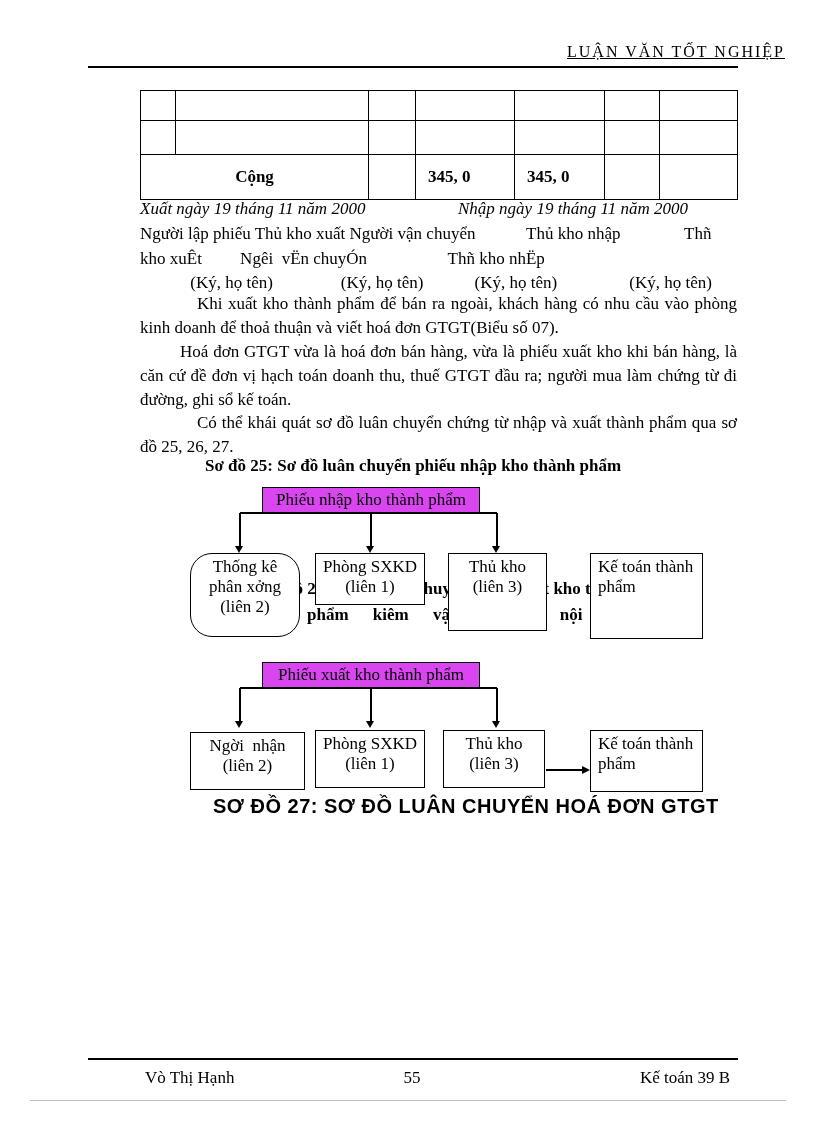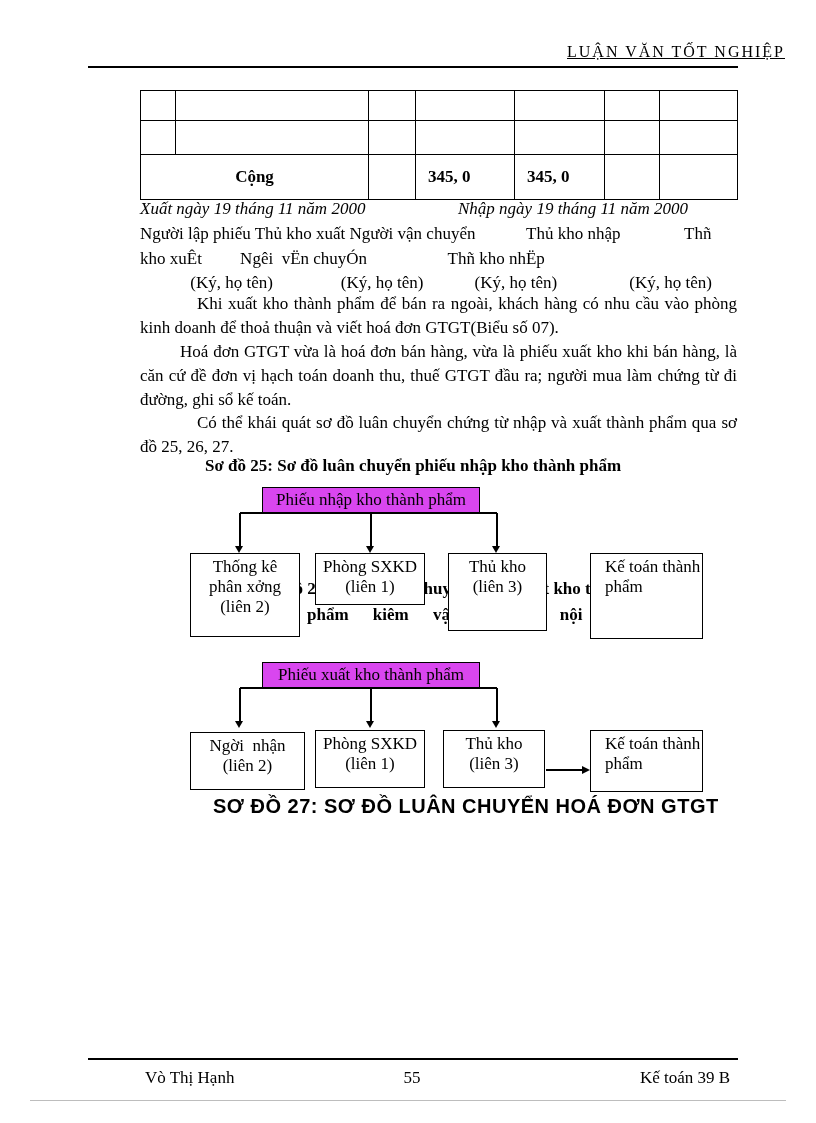--- a/index.html
+++ b/index.html
@@ -36,21 +36,21 @@
     background:#fff;
     z-index:2;
     text-align:center;
     font-family:"Liberation Serif",serif;
     font-size:17px;
     line-height:20px;
     padding-top:3px;
     box-sizing:border-box;
   }
   .dbox .bline{white-space:pre;}
-  .dbox-left{text-align:left;padding-left:14px;}
+  .dbox-left{text-align:left;padding-left:7px;}
   .srcbox{
     position:absolute;
     border:1.4px solid #000;
     background:#d946ef;
     z-index:2;
     text-align:center;
     font-family:"Liberation Serif",serif;
     font-size:17px;
     line-height:23px;
     box-sizing:border-box;
@@ -146,21 +146,21 @@
   <div class="vline" style="top:513px;left:239px;height:34px;"></div>
   <div class="arr-down" style="top:546px;left:235px;"></div>
   <div class="vline" style="top:513px;left:370px;height:34px;"></div>
   <div class="arr-down" style="top:546px;left:366px;"></div>
   <div class="vline" style="top:513px;left:496px;height:34px;"></div>
   <div class="arr-down" style="top:546px;left:492px;"></div>
 
   <div class="overlap-line" style="top:579px;left:262px;">Sơ đồ 26: Sơ đồ luân chuyển phiếu xuất kho thành</div>
   <div class="overlap-line" style="top:605px;left:307px;word-spacing:20px;">phẩm kiêm vận chuyển nội bộ</div>
 
-  <div class="dbox" style="top:553px;left:190px;width:110px;height:84px;">
+  <div class="dbox" style="top:553px;left:190px;width:110px;height:84px;border-radius:22px;">
     <div class="bline">Thống kê</div>
     <div class="bline">phân xởng</div>
     <div class="bline">(liên 2)</div>
   </div>
   <div class="dbox" style="top:553px;left:315px;width:110px;height:52px;">
     <div class="bline">Phòng SXKD</div>
     <div class="bline">(liên 1)</div>
   </div>
   <div class="dbox" style="top:553px;left:448px;width:99px;height:78px;">
     <div class="bline">Thủ kho</div>

